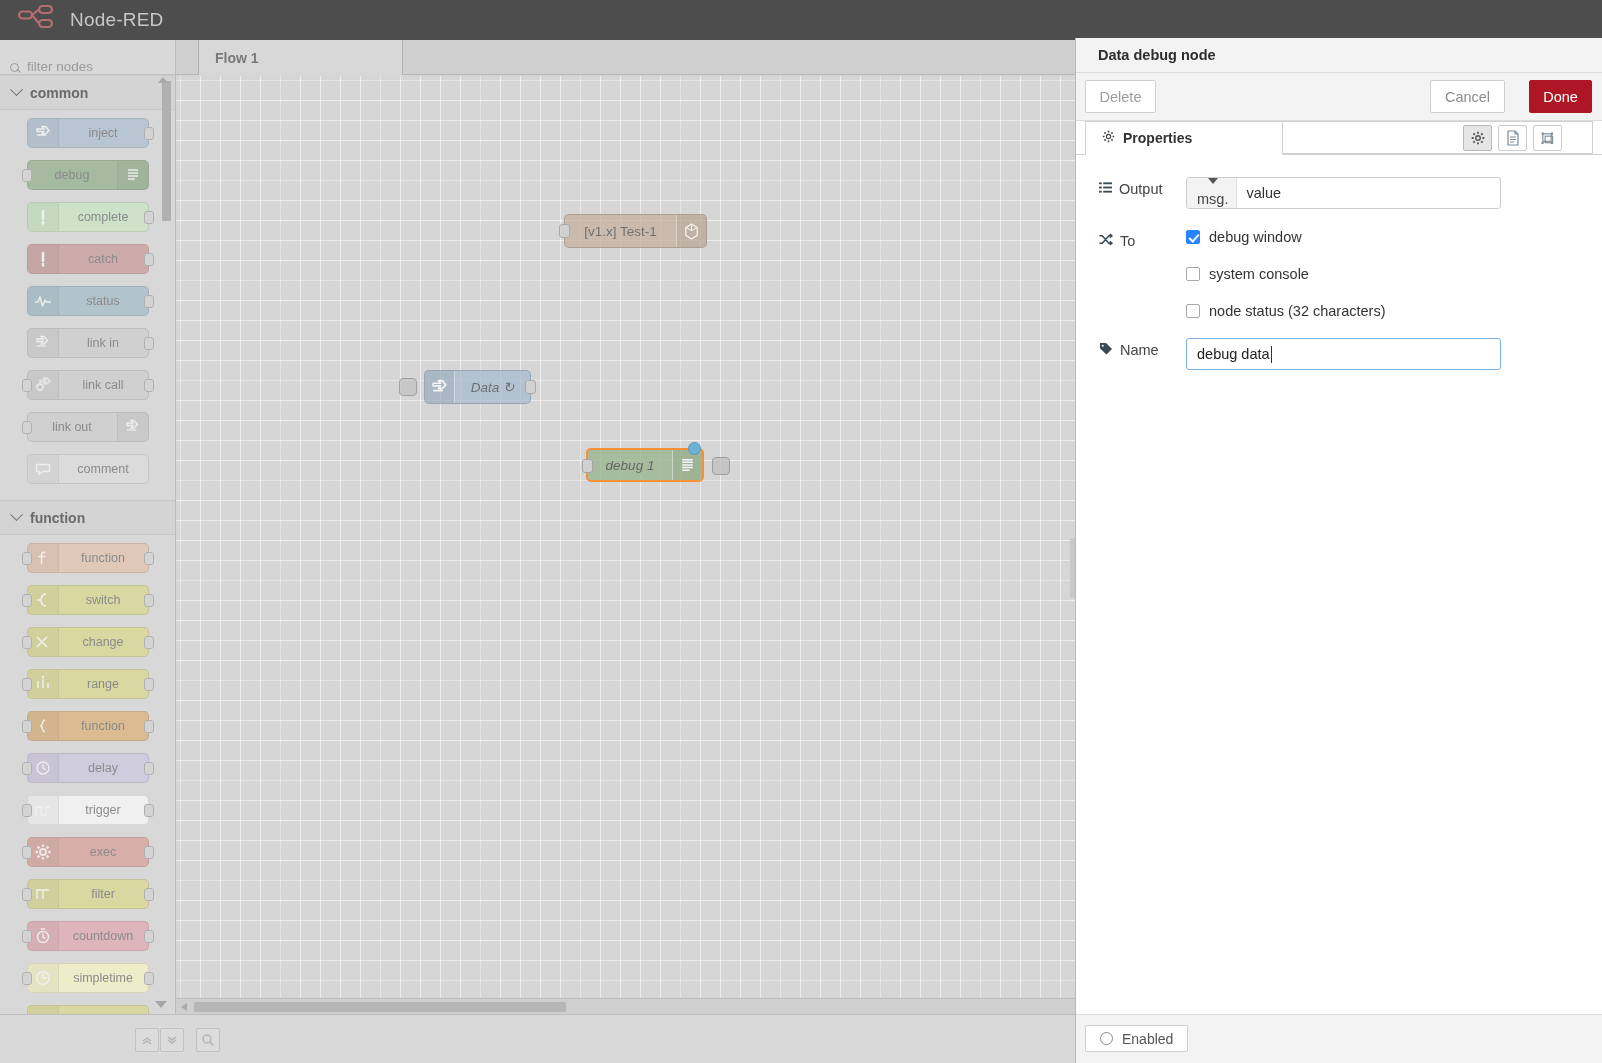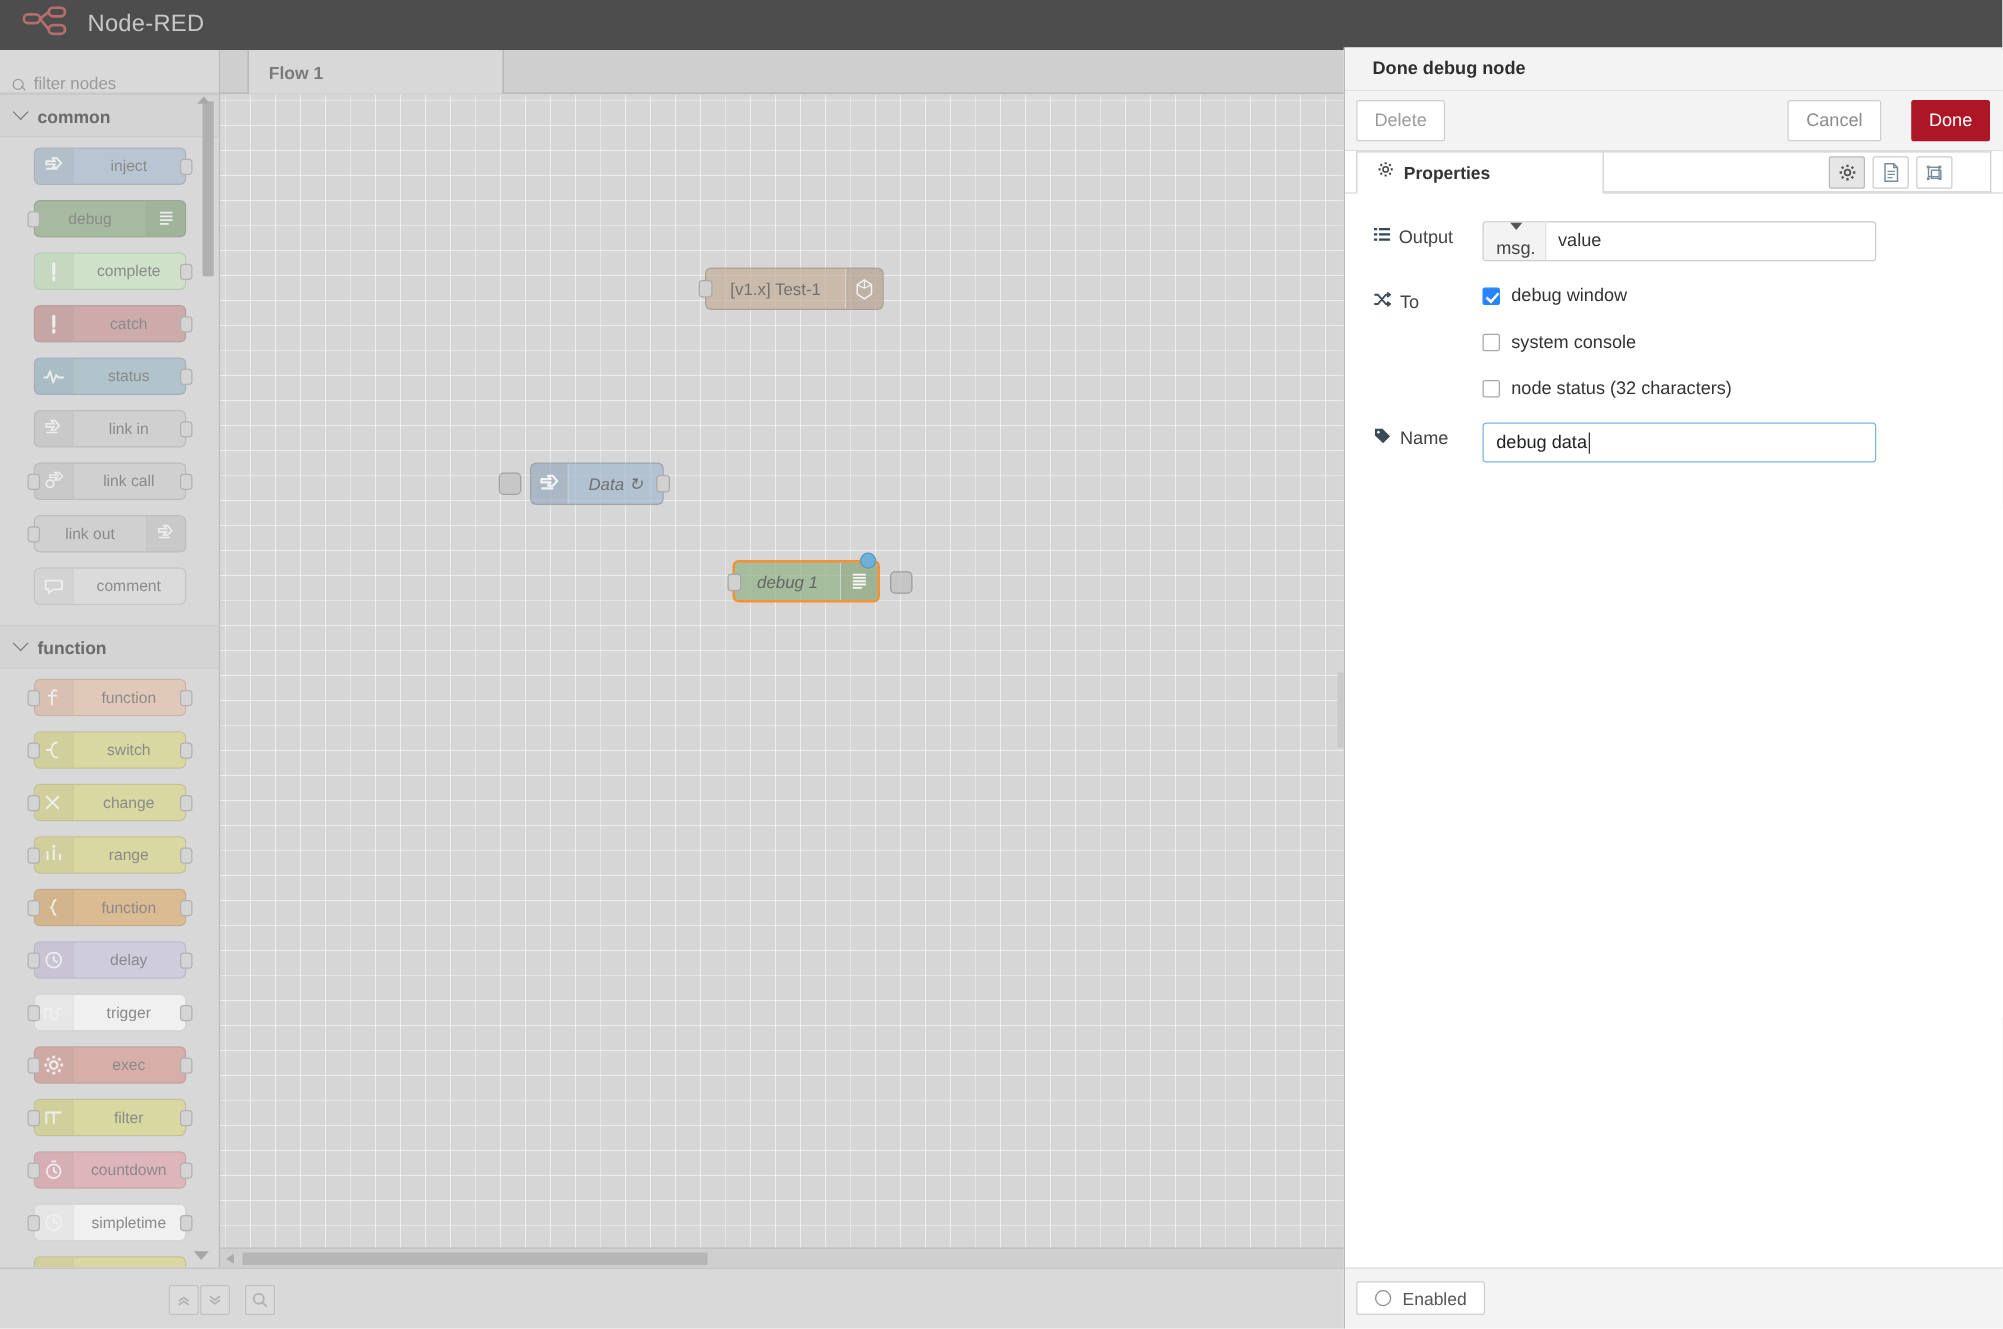--- a/index.html
+++ b/index.html
@@ -559,21 +559,21 @@
             <svg class="pn-glyph" viewBox="0 0 18 18">
                 <circle cx="9" cy="10" r="5.5" fill="none" stroke="#fff" stroke-width="1.4"></circle>
                 <path d="M9 6.5V10l2.5 1.5M7 2h4" stroke="#fff" stroke-width="1.4" fill="none"></path>
               </svg>
           </span>
           <span class="pn-label">countdown</span>
           <span class="port in"></span>
           <span class="port out"></span>
         </div>
 
-        <div class="pnode" style="background:#ffffff">
+        <div class="pnode" style="background:#fef9c3">
           <span class="pn-icon">
             <svg class="pn-glyph" viewBox="0 0 18 18">
                 <circle cx="9" cy="9" r="6.2" fill="none" stroke="#fff" stroke-width="1.4"></circle>
                 <path d="M9 4.5V9h4" stroke="#fff" stroke-width="1.4" fill="none"></path>
               </svg>
           </span>
           <span class="pn-label">simpletime</span>
           <span class="port in"></span>
           <span class="port out"></span>
         </div>
@@ -671,21 +671,21 @@
           <circle cx="6" cy="6" r="4" fill="none" stroke="#8a8a8a" stroke-width="1.5"></circle>
           <path d="M9 9l3.5 3.5" stroke="#8a8a8a" stroke-width="1.5"></path>
         </svg>
     </div>
   </div>
 
   <div class="editpanel">
     <div class="ep-leftgrip"></div>
 
     <div class="ep-title">
-      <span>Done debug node</span>
+      <span>Data debug node</span>
     </div>
 
     <div class="ep-toolbar">
       <div class="btn btn-delete">Delete</div>
       <div class="btn btn-cancel">Cancel</div>
       <div class="btn btn-done">Done</div>
     </div>
 
     <div class="ep-tabs">
       <div class="ep-tabs-rightbox"></div>

